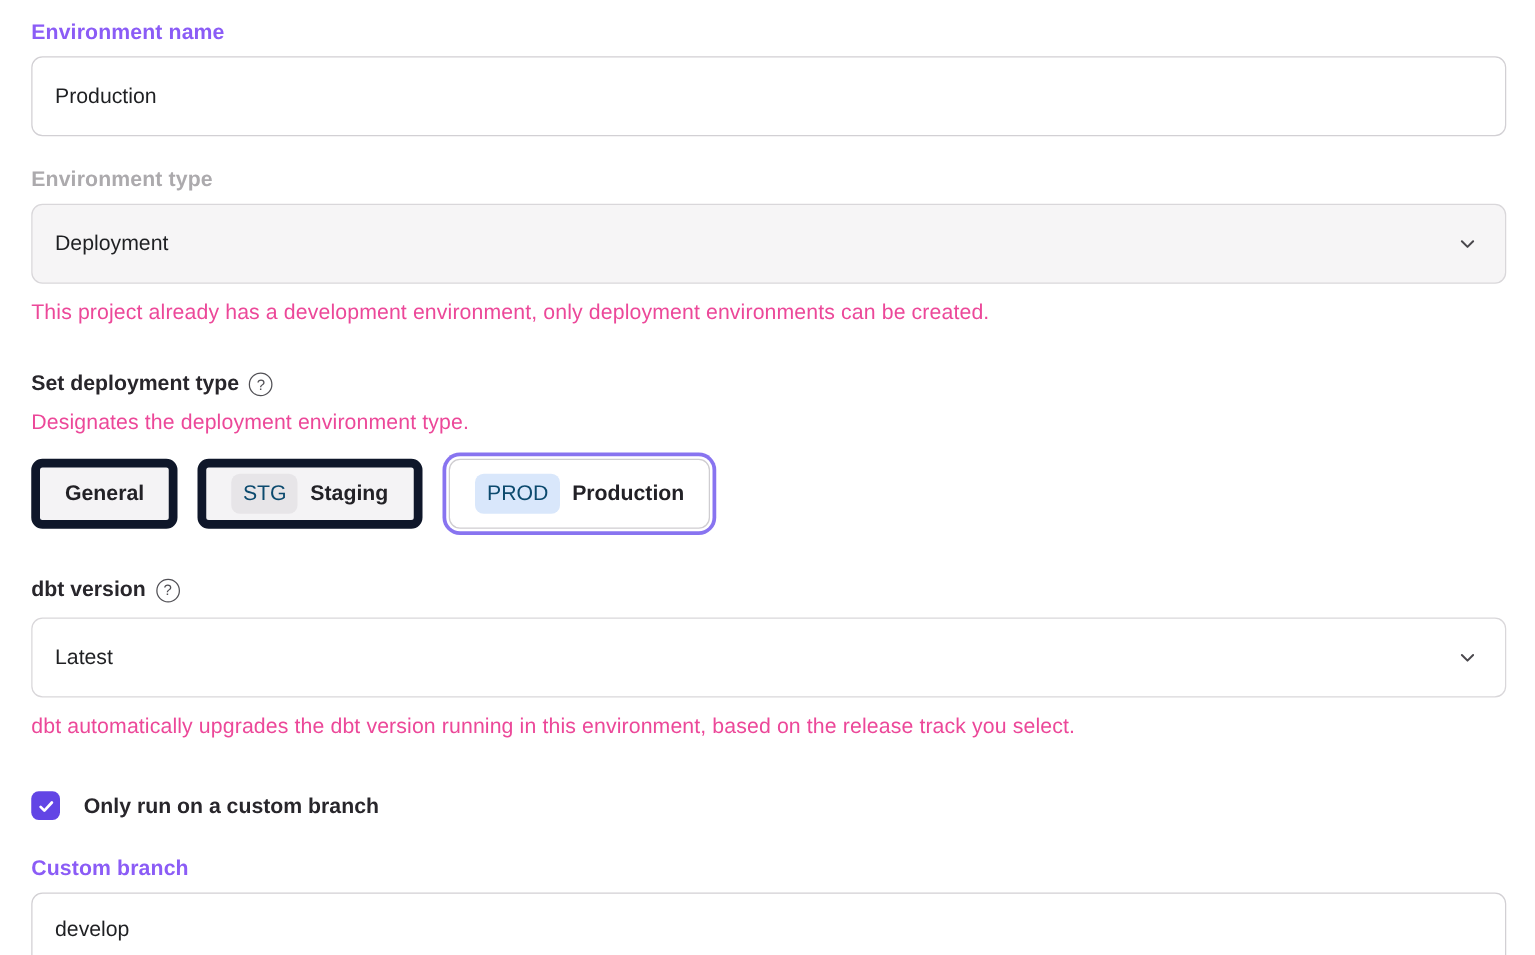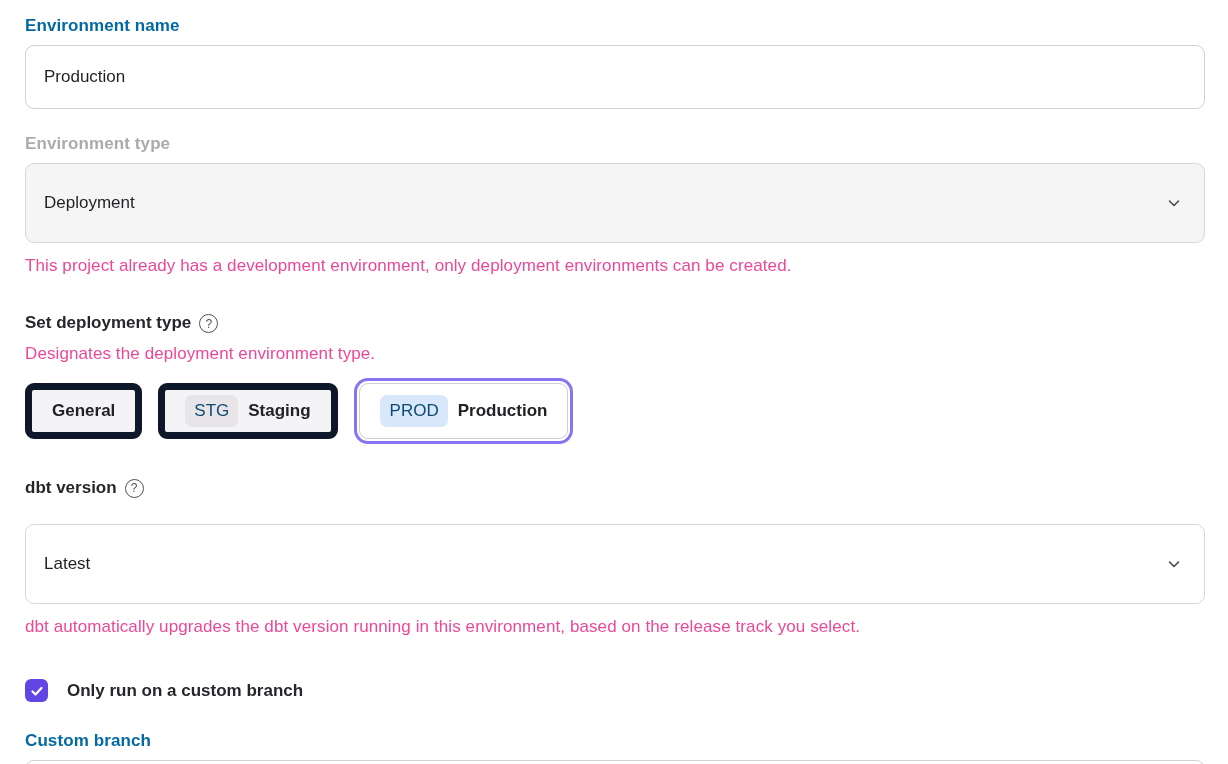--- a/index.html
+++ b/index.html
@@ -13,21 +13,21 @@
     width: 1228px;
     height: 764px;
     padding: 16px 23px 0 25px;
     background: #ffffff;
     overflow: hidden;
   }
 
   .field-label {
     font-size: 17px;
     font-weight: 700;
-    color: #0369a1;
+    color: #8b5cf6;
     margin-bottom: 9px;
     letter-spacing: 0.1px;
   }
   .field-label.disabled { color: #acaaad; }
 
   .text-input {
     width: 100%;
     height: 64px;
     border: 1px solid #d2d0d4;
     border-radius: 9px;
@@ -35,21 +35,21 @@
     font-family: "Liberation Sans", "DejaVu Sans", sans-serif;
     font-size: 17px;
     color: #1f2023;
     padding: 0 18px;
     outline: none;
     display: block;
   }
 
   .select-box {
     width: 100%;
-    height: 80px;
+    height: 64px;
     border: 1px solid #d9d7da;
     border-radius: 9px;
     background: #ffffff;
     display: flex;
     align-items: center;
     justify-content: space-between;
     padding: 0 22px 0 18px;
     font-size: 17px;
     color: #1f2023;
     cursor: pointer;
@@ -202,21 +202,21 @@
     <button class="seg-btn selected">
       <span class="seg-badge prod">PROD</span>
       <span>Production</span>
     </button>
   </div>
 
   <div class="section-heading mt-dbt">
     <span>dbt version</span>
     <span class="help-icon">?</span>
   </div>
-  <div class="select-box" style="margin-top:26px;">
+  <div class="select-box" style="margin-top:12px;">
     <span>Latest</span>
     <span class="chevron">
       <svg width="16" height="16" viewBox="0 0 16 16" fill="none">
         <path d="M3.5 6l4.5 4.5L12.5 6" stroke="#4a484d" stroke-width="1.6" stroke-linecap="round" stroke-linejoin="round"></path>
       </svg>
     </span>
   </div>
   <div class="helper-text dd-helper">dbt automatically upgrades the dbt version running in this environment, based on the release track you select.</div>
 
   <div class="checkbox-row">

